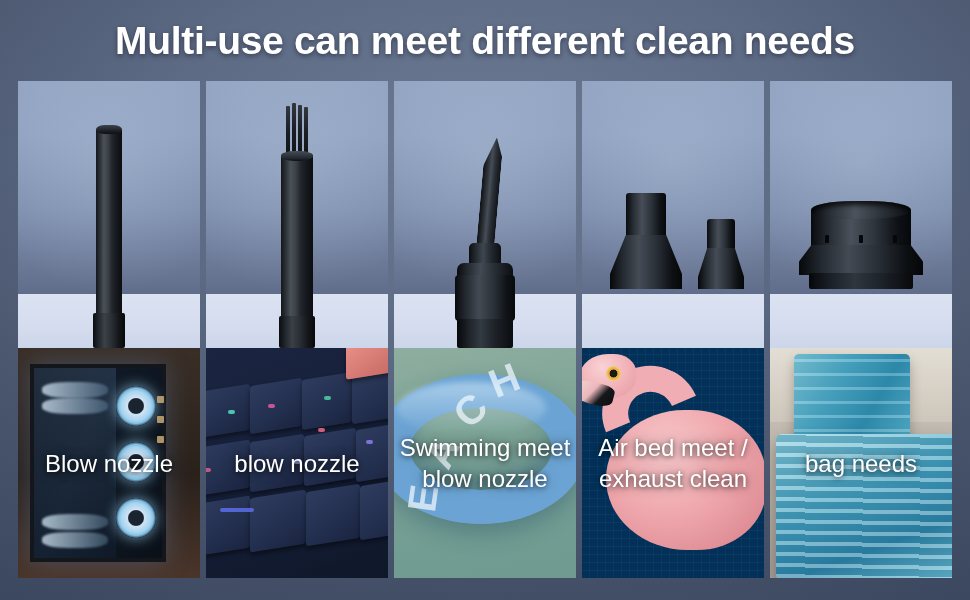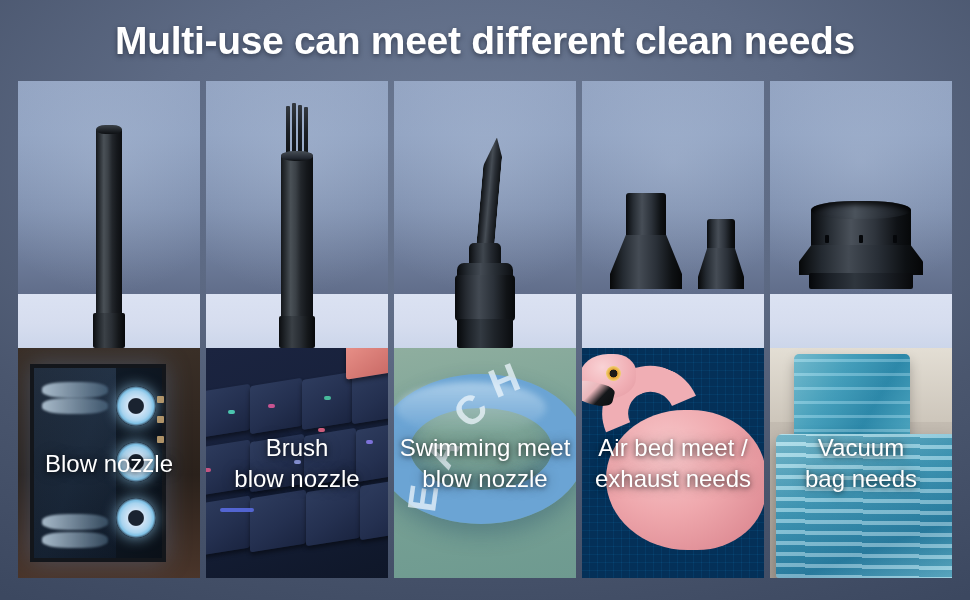--- a/index.html
+++ b/index.html
@@ -444,21 +444,20 @@
           <div class="glyph" style="left:22px;top:62px;background:#53e0c0;"></div>
           <div class="glyph" style="left:62px;top:56px;background:#e65a9c;"></div>
           <div class="glyph" style="left:118px;top:48px;background:#4fd2a8;"></div>
           <div class="glyph" style="left:112px;top:80px;background:#f06a8a;"></div>
           <div class="glyph" style="left:160px;top:92px;background:#8c7df0;"></div>
           <div class="glyph" style="left:88px;top:112px;background:#9aa6ef;"></div>
           <div class="glyph" style="left:-2px;top:120px;background:#e05a8a;"></div>
           <div class="glyph" style="left:14px;top:160px;width:34px;background:#5b6ee8;"></div>
         </div>
         <div class="caption">
-          <div>Brush</div>
           <div>blow nozzle</div>
         </div>
       </div>
     </div>
 
     <div class="panel">
       <div class="prod">
         <div class="floor"></div>
 
         <div class="obj p3-blade"></div>
@@ -500,21 +499,21 @@
         <div class="sc-flam">
           <div class="flam-body"></div>
           <div class="flam-neck"></div>
           <div class="flam-head">
             <div class="flam-eye"></div>
           </div>
           <div class="flam-beak"></div>
         </div>
         <div class="caption">
           <div>Air bed meet /</div>
-          <div>exhaust needs</div>
+          <div>exhaust clean</div>
         </div>
       </div>
     </div>
 
     <div class="panel">
       <div class="prod">
         <div class="floor"></div>
 
         <div class="obj p5">
           <div class="barrel"></div>
@@ -526,20 +525,19 @@
           <div class="slot" style="left:94px;"></div>
         </div>
       </div>
       <div class="scene">
         <div class="sc-bags">
           <div class="sofa"></div>
           <div class="bag-top"></div>
           <div class="bag-stack"></div>
         </div>
         <div class="caption">
-          <div>Vacuum</div>
           <div>bag needs</div>
         </div>
       </div>
     </div>
 
   </div>
 </div>
 
 </body></html>

